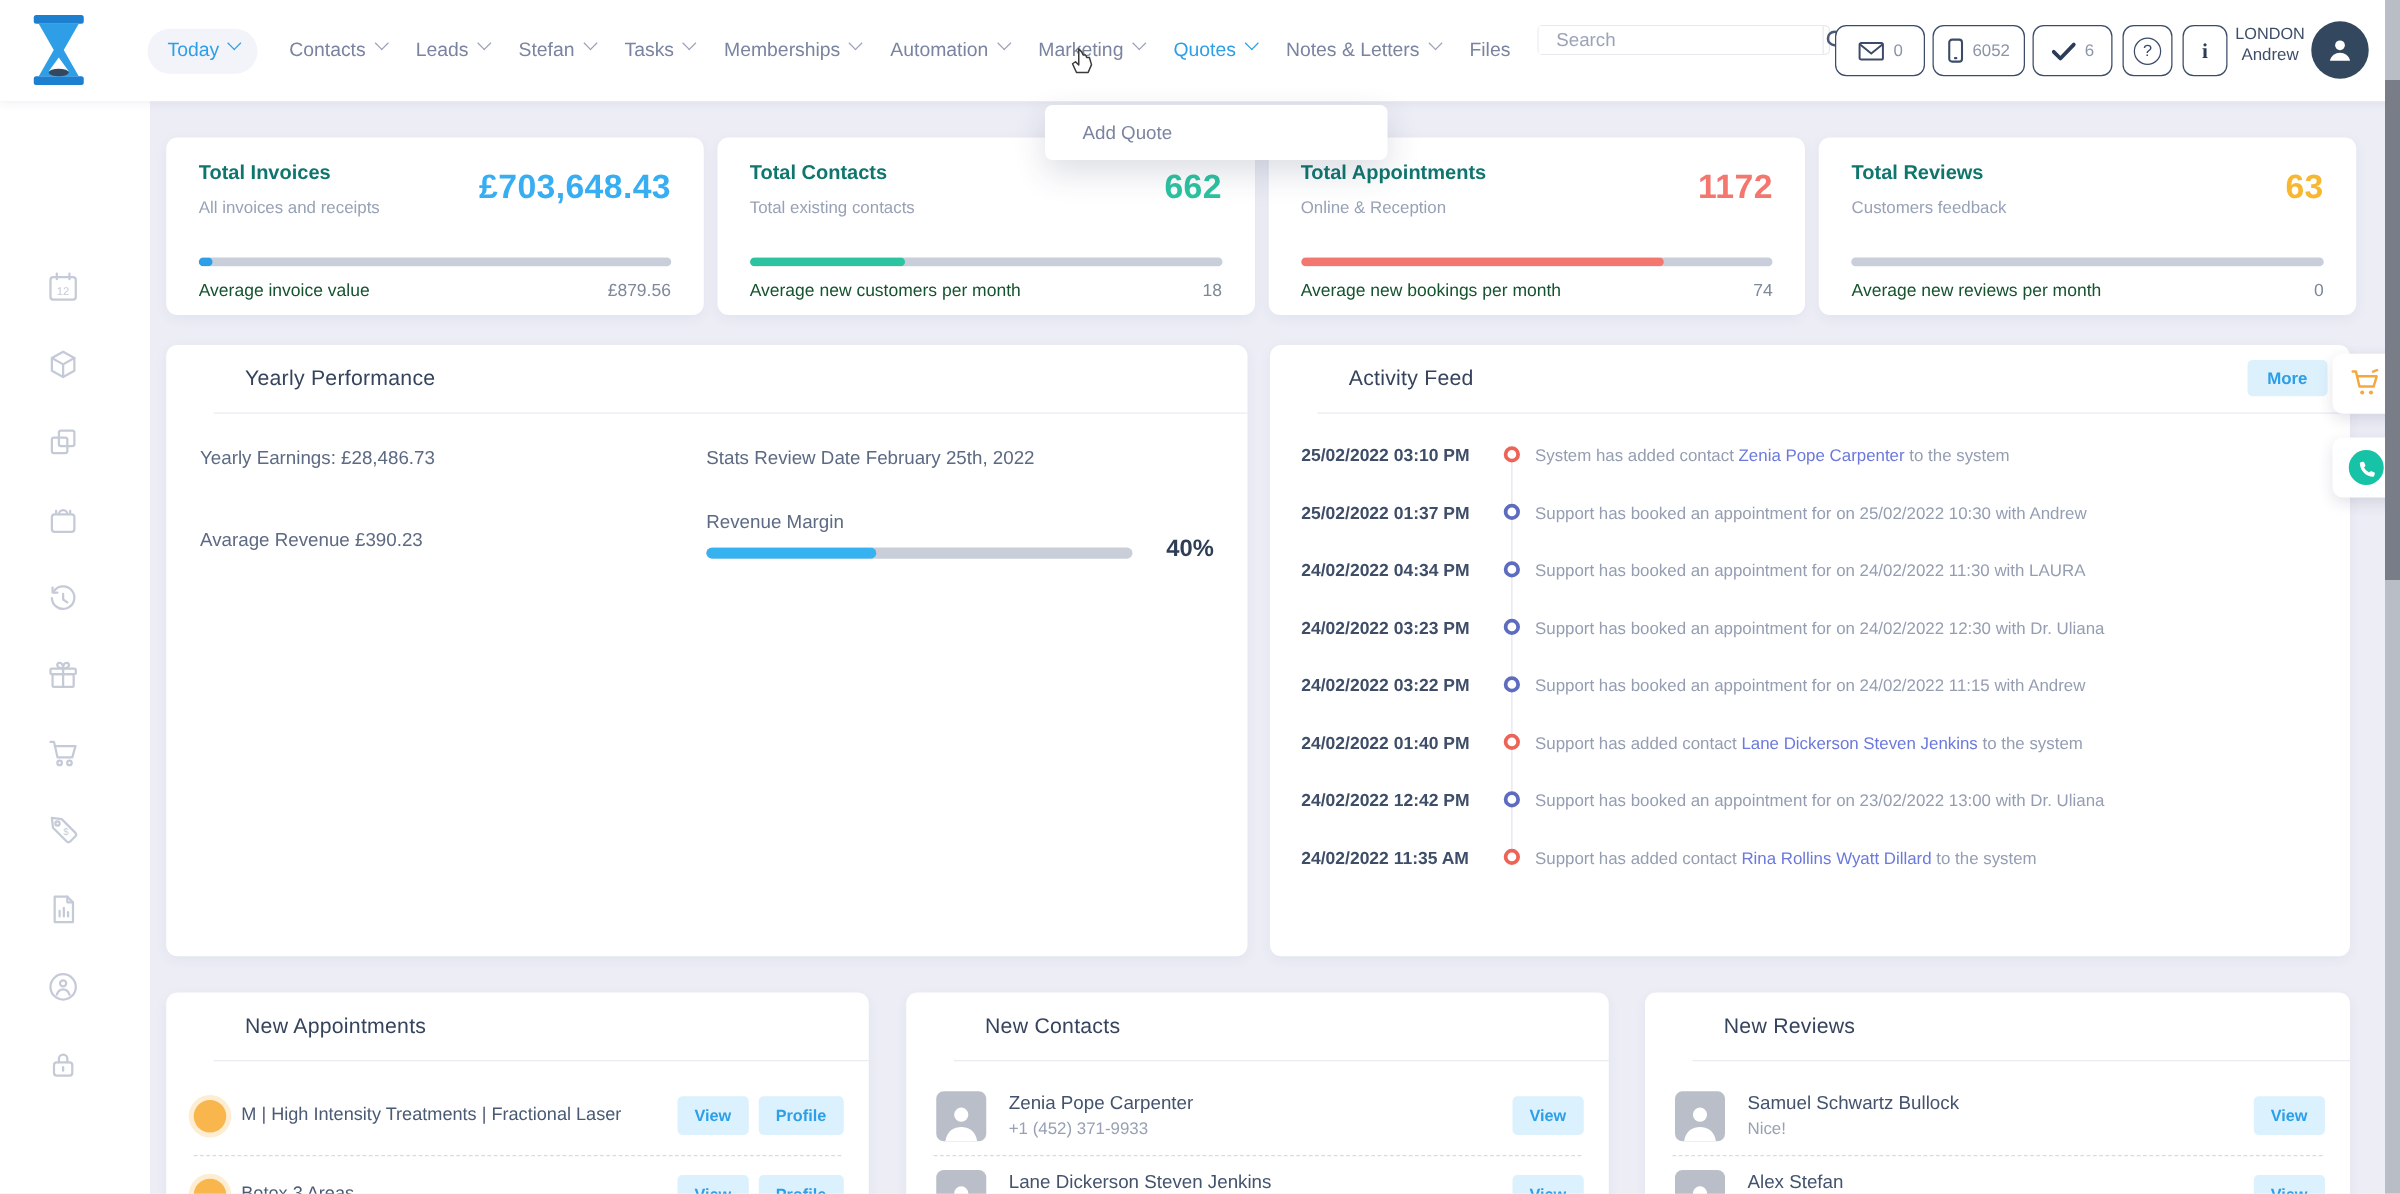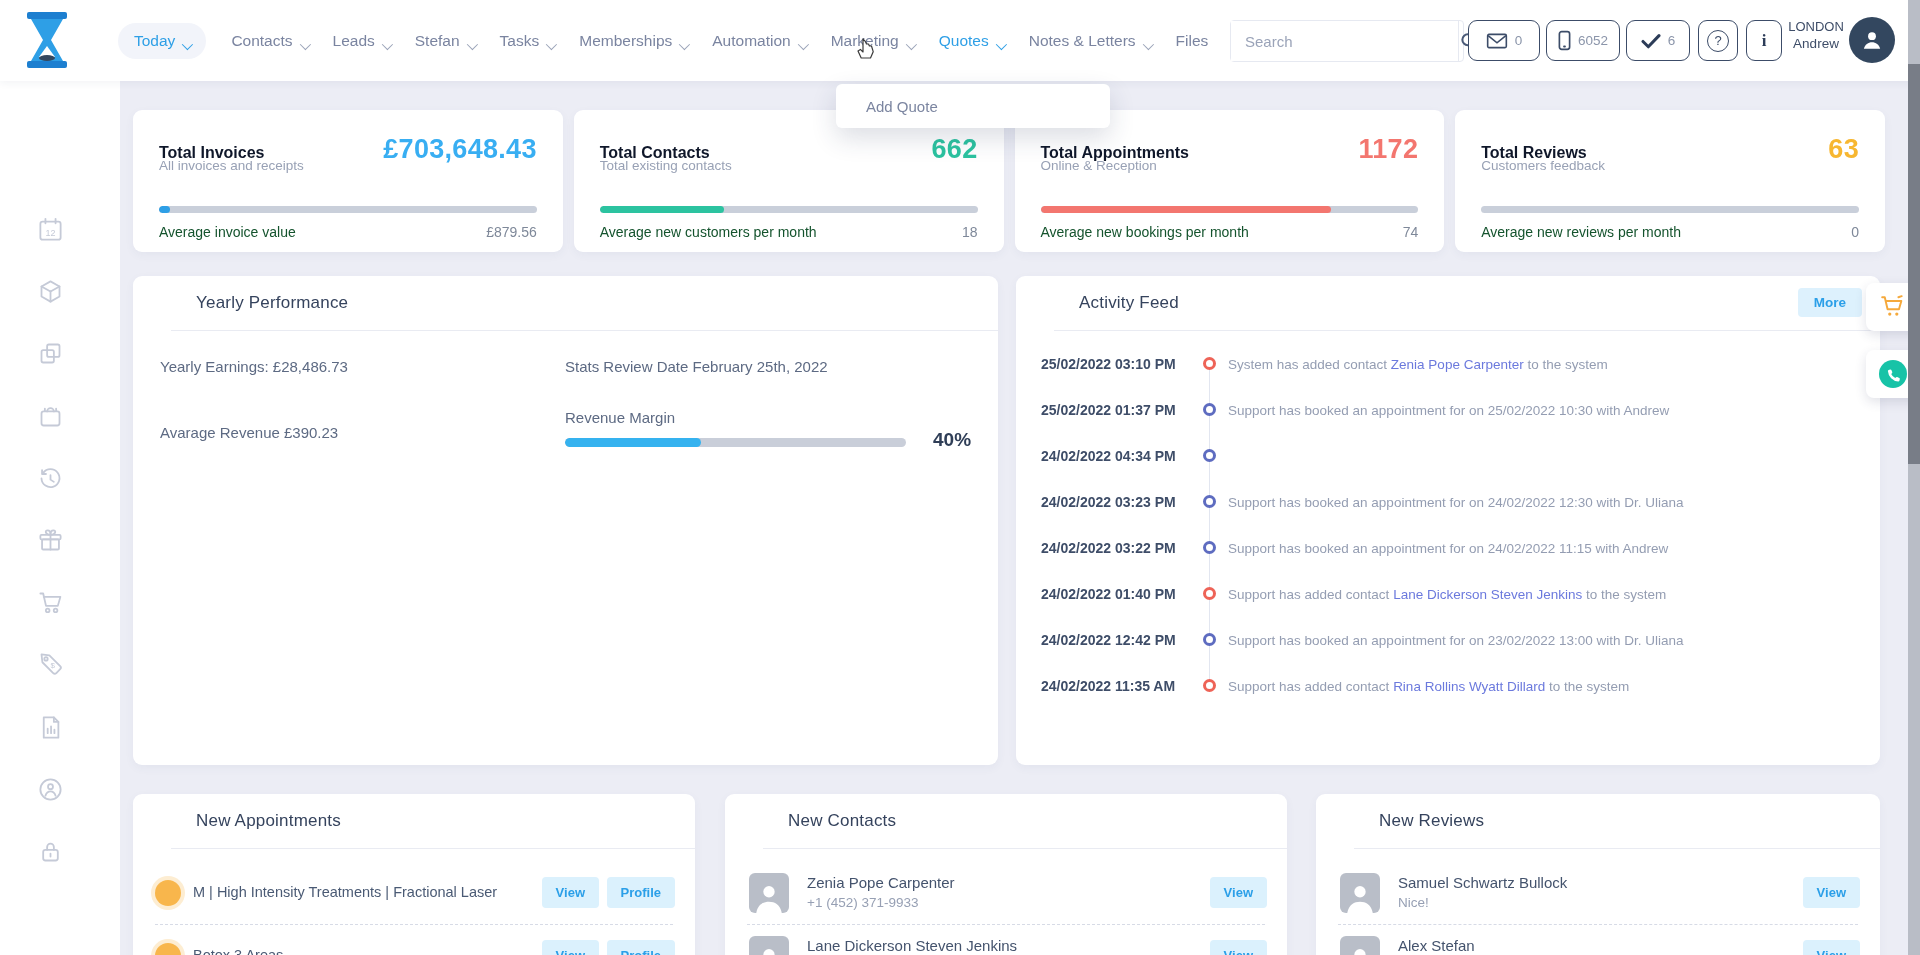--- a/index.html
+++ b/index.html
@@ -4,29 +4,29 @@
 <style>
   * { margin:0; padding:0; box-sizing:border-box; }
   html,body { width:1920px; height:955px; overflow:hidden; }
   body { font-family:"Liberation Sans", sans-serif; background:#ecedf5; position:relative; color:#3e4d68; }
 
   
   #navbar { position:absolute; left:0; top:0; width:1920px; height:81px; background:#ffffff;
             box-shadow:0 2px 8px rgba(40,50,80,.06); z-index:30; }
   #logo { position:absolute; left:24px; top:10px; width:46px; height:60px; }
   #nav-items { position:absolute; left:118px; top:0; height:81px; display:flex; align-items:center; gap:25px; }
-  .nav-item { display:flex; align-items:flex-end; gap:7px; font-size:15.5px; color:#7a84a0; cursor:pointer; white-space:nowrap; }
+  .nav-item { display:flex; align-items:flex-start; gap:7px; font-size:15.5px; color:#7a84a0; cursor:pointer; white-space:nowrap; }
   .nav-item.active { color:#2e9fe6; background:#f2f4fa; border-radius:20px; padding:9px 16px; }
   .nav-item.hovered { color:#2e9fe6; }
   .chev { width:8px; height:8px; border-right:1.6px solid #9aa3b8; border-bottom:1.6px solid #9aa3b8;
           transform:rotate(45deg) translateY(-2px); display:inline-block; }
   .nav-item.active .chev { border-color:#2e9fe6; }
   .nav-item.hovered .chev { border-color:#2e9fe6; }
 
-  #search-box { position:absolute; left:1230px; top:20px; width:234px; height:42px; border:1px solid #e6e9f1;
+  #search-box { position:absolute; left:1230px; top:20px; width:234px; height:24px; border:1px solid #e6e9f1;
                 border-radius:4px; display:flex; background:#fff; }
   #search-input { border:none; outline:none; flex:1; padding:0 14px; font-size:15px; color:#3e4d68;
                   font-family:"Liberation Sans",sans-serif; }
   #search-input::placeholder { color:#9aa3b8; }
   #search-btn { width:46px; border-left:1px solid #e6e9f1; display:flex; align-items:center; justify-content:center; cursor:pointer; }
 
   .hd-box { height:41px; border:1.6px solid #3c4c68; border-radius:9px; display:flex; align-items:center;
             justify-content:center; gap:7px; cursor:pointer; background:#fff; position:absolute; top:20px; }
   .hd-count { font-size:13.5px; color:#8b95aa; }
   #box-mail { left:1468px; width:72px; }
@@ -56,21 +56,21 @@
   .side-ico svg { stroke:#c5cad7; fill:none; stroke-width:1.6; stroke-linecap:round; stroke-linejoin:round; }
 
   
   .card { position:absolute; background:#fff; border-radius:9px; box-shadow:0 3px 10px rgba(60,70,110,.05); }
   .card-head { position:relative; height:55px; border-bottom:1px solid #e9ebf2;margin-left:38px; }
   .card-title { position:absolute; left:25px; top:17px; font-size:17px; color:#35435d; letter-spacing:.2px; }
 
   
   #stat-row { position:absolute; left:133px; top:110px; width:1752px; height:142px; display:flex; gap:11px; }
   .stat-card { flex:1; background:#fff; border-radius:9px; position:relative; box-shadow:0 3px 10px rgba(60,70,110,.05); }
-  .sc-title { position:absolute; left:26px; top:20px; font-size:16px; color:#0f172a; font-weight:bold;margin-top:14px; }
+  .sc-title { position:absolute; left:26px; top:20px; font-size:16px; color:#0f766e; font-weight:bold; }
   .sc-sub { position:absolute; left:26px; top:48px; font-size:13.5px; color:#98a1b5; }
   .sc-value { position:absolute; right:26px; top:24px; font-size:27px; font-weight:bold; letter-spacing:.3px; }
   .sc-bar { position:absolute; left:26px; right:26px; top:96px; height:7px; border-radius:4px; background:#c9cfda; overflow:hidden; }
   .sc-fill { height:100%; border-radius:4px; }
   .sc-fill.c0 { background:#2e9fe6; } .sc-fill.c1 { background:#2cc3a0; }
   .sc-fill.c2 { background:#f3766f; } .sc-fill.c3 { background:#f7b731; }
   .sc-footer { position:absolute; left:26px; right:26px; top:114px; display:flex; justify-content:space-between; }
   .sc-flabel { font-size:14px; color:#14532d; }
   .sc-fvalue { font-size:14px; color:#7e8899; }
 
@@ -405,20 +405,21 @@
       <span class="entry-text"><span>System has added contact </span><span class="feed-link">Zenia Pope Carpenter</span><span> to the system</span></span>
     </div>
     <div class="entry" style="top:55px">
       <span class="entry-time">25/02/2022 01:37 PM</span>
       <span class="marker blue"></span>
       <span class="entry-text"><span>Support has booked an appointment for on 25/02/2022 10:30 with Andrew</span></span>
     </div>
     <div class="entry" style="top:101px">
       <span class="entry-time">24/02/2022 04:34 PM</span>
       <span class="marker blue"></span>
+      <span class="entry-text"><span>Support has booked an appointment for on 24/02/2022 11:30 with LAURA</span></span>
     </div>
     <div class="entry" style="top:147px">
       <span class="entry-time">24/02/2022 03:23 PM</span>
       <span class="marker blue"></span>
       <span class="entry-text"><span>Support has booked an appointment for on 24/02/2022 12:30 with Dr. Uliana</span></span>
     </div>
     <div class="entry" style="top:193px">
       <span class="entry-time">24/02/2022 03:22 PM</span>
       <span class="marker blue"></span>
       <span class="entry-text"><span>Support has booked an appointment for on 24/02/2022 11:15 with Andrew</span></span>

